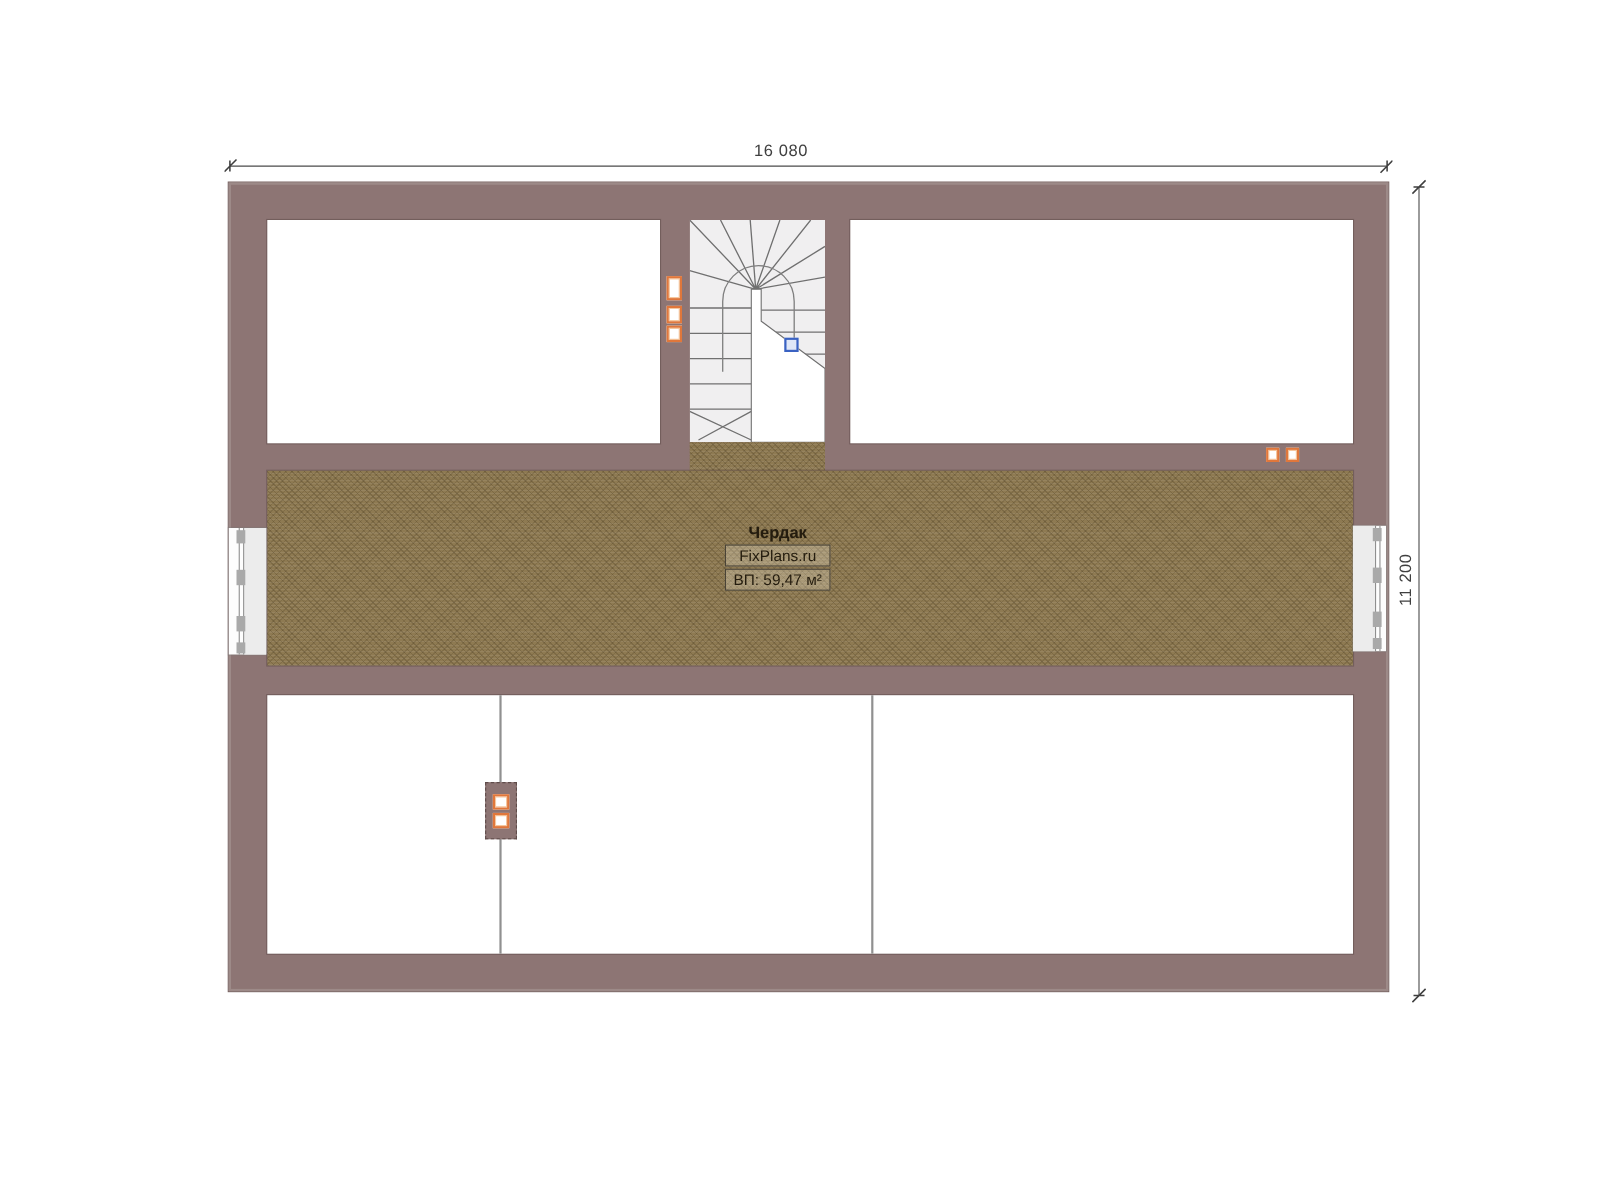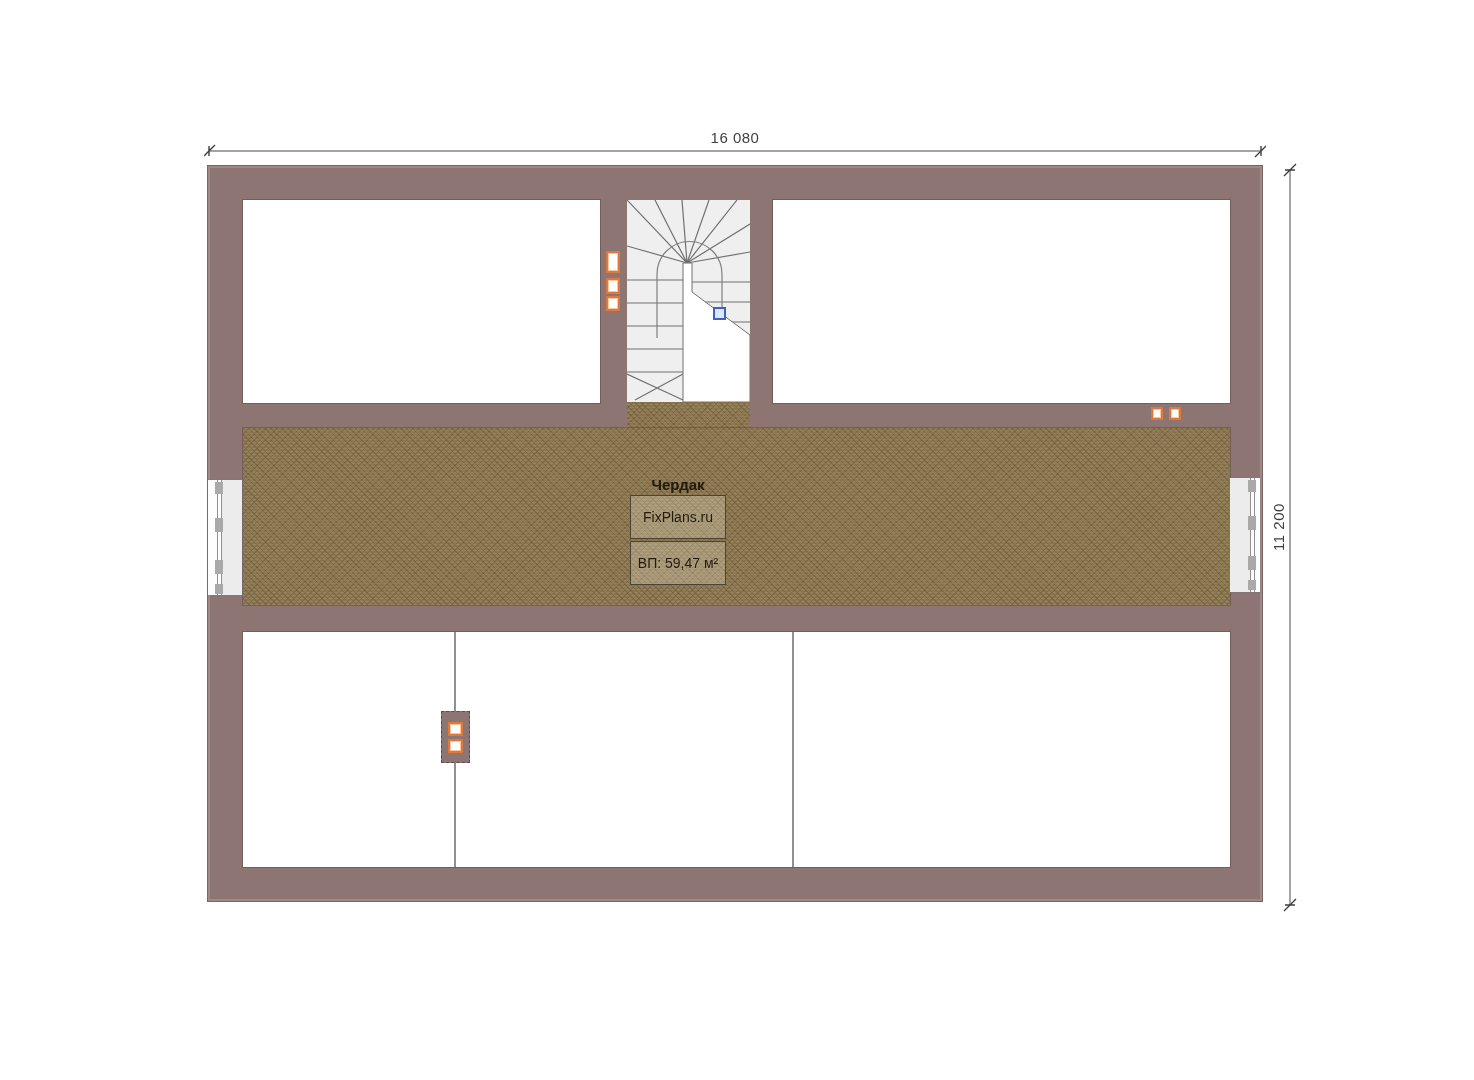--- a/index.html
+++ b/index.html
@@ -49,27 +49,27 @@
   
   .partition{width:2px;background:#909090;}
   
   .dim-label{
     color:var(--dim,#3f3f3f);font-size:15px;letter-spacing:.5px;text-align:center;
     white-space:nowrap;
   }
   #dim-right-label{transform:rotate(-90deg);transform-origin:center;}
   
   #room-label{
-    left:611px;top:476px;width:134px;display:flex;flex-direction:column;align-items:center;
+    left:640px;top:476px;width:134px;display:flex;flex-direction:column;align-items:center;
     color:#241c0e;
   }
   #room-name{font-weight:bold;font-size:15px;line-height:17px;text-shadow:0 0 1px rgba(0,0,0,.2);}
   .label-box{
     margin-top:2px;border:1px solid #4a4336;background:rgba(252,246,230,.25);
-    font-size:14px;line-height:18px;padding:12px 7px;min-width:80px;text-align:center;
+    font-size:14px;line-height:18px;padding:0 7px;min-width:80px;text-align:center;
   }
 </style>
 </head>
 <body>
 
 <div id="canvas">
 
   <div class="abs" id="plan-base"></div>
 
   <div class="abs room cut" style="left:243px;top:200px;width:357px;height:203px;"></div>
@@ -129,21 +129,21 @@
   <div class="abs" id="room-label">
     <div id="room-name">Чердак</div>
     <div class="label-box">FixPlans.ru</div>
     <div class="label-box">ВП: 59,47 м²</div>
   </div>
 
   <svg class="abs" style="left:204px;top:141px;width:1062px;height:20px;" viewBox="0 0 1062 20">
     <line x1="5" y1="10" x2="1057" y2="10" stroke="#4a4a4a" stroke-width="1"></line>
     <path d="M0,15 L11,4 M5,5 V15 M1051,16 L1062,5 M1057,5 V15" stroke="#3f3f3f" stroke-width="1.4" fill="none"></path>
   </svg>
-  <div class="abs dim-label" style="left:685px;top:129px;width:100px;">16 080</div>
+  <div class="abs dim-label" style="left:660px;top:129px;width:100px;">16 080</div>
 
   <svg class="abs" style="left:1278px;top:162px;width:24px;height:750px;" viewBox="0 0 24 750">
     <line x1="12" y1="8" x2="12" y2="743" stroke="#4a4a4a" stroke-width="1"></line>
     <path d="M6,14 L18,2 M7,8 H17 M6,749 L18,737 M7,743 H17" stroke="#3f3f3f" stroke-width="1.4" fill="none"></path>
   </svg>
   <div class="abs dim-label" id="dim-right-label" style="left:1240px;top:517px;width:80px;height:20px;">11 200</div>
 
 </div>
 
 </body></html>

